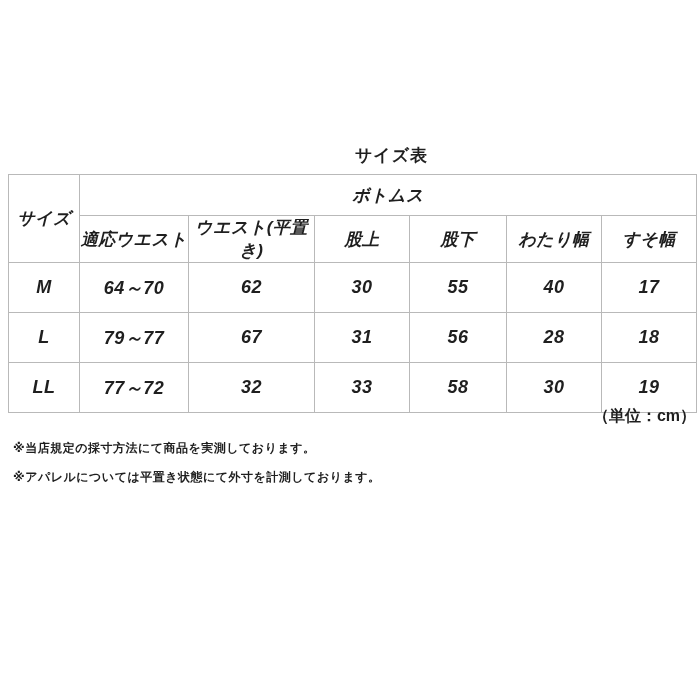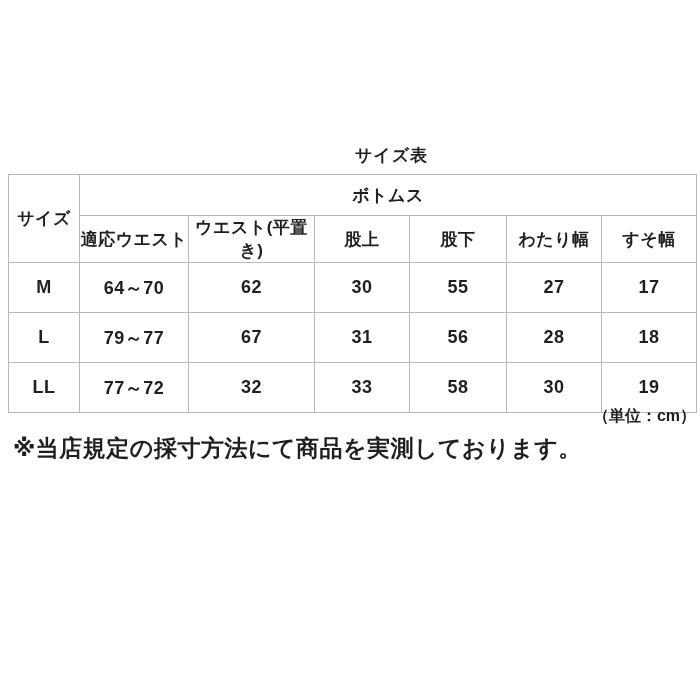--- a/index.html
+++ b/index.html
@@ -37,39 +37,40 @@
   table.size-table th,
   table.size-table td {
     border: 1px solid #b9b9b9;
     text-align: center;
     vertical-align: middle;
     font-weight: bold;
     font-size: 17px;
     color: #1f1f1f;
     padding: 0;
     letter-spacing: 0.5px;
+    font-style: italic;
   }
   tr.r-group th { height: 40px; }
   tr.r-cols th { height: 38px; }
   tr.r-data th, tr.r-data td { height: 49px; font-size: 18px; }
   .unit-note {
     position: absolute;
     top: 406px;
     right: 4px;
     font-size: 16px;
     font-weight: bold;
   }
   .notes {
     position: absolute;
     top: 434px;
     left: 13px;
     width: 660px;
   }
   .note-line {
-    font-size: 23px;
+    font-size: 12px;
     font-weight: bold;
     line-height: 29px;
     letter-spacing: 0.5px;
     white-space: nowrap;
   }
 </style>
 </head>
 <body>
 
 <div class="page">
@@ -98,21 +99,21 @@
         <th>股下</th>
         <th>わたり幅</th>
         <th>すそ幅</th>
       </tr>
       <tr class="r-data">
         <th>M</th>
         <td>64～70</td>
         <td>62</td>
         <td>30</td>
         <td>55</td>
-        <td>27</td>
+        <td>40</td>
         <td>17</td>
       </tr>
       <tr class="r-data">
         <th>L</th>
         <td>79～77</td>
         <td>67</td>
         <td>31</td>
         <td>56</td>
         <td>28</td>
         <td>18</td>
@@ -126,15 +127,16 @@
         <td>30</td>
         <td>19</td>
       </tr>
     </tbody>
   </table>
 
   <div class="unit-note">（単位：cm）</div>
 
   <div class="notes">
     <div class="note-line">※当店規定の採寸方法にて商品を実測しております。</div>
+    <div class="note-line">※アパレルについては平置き状態にて外寸を計測しております。</div>
   </div>
 
 </div>
 
 </body></html>

